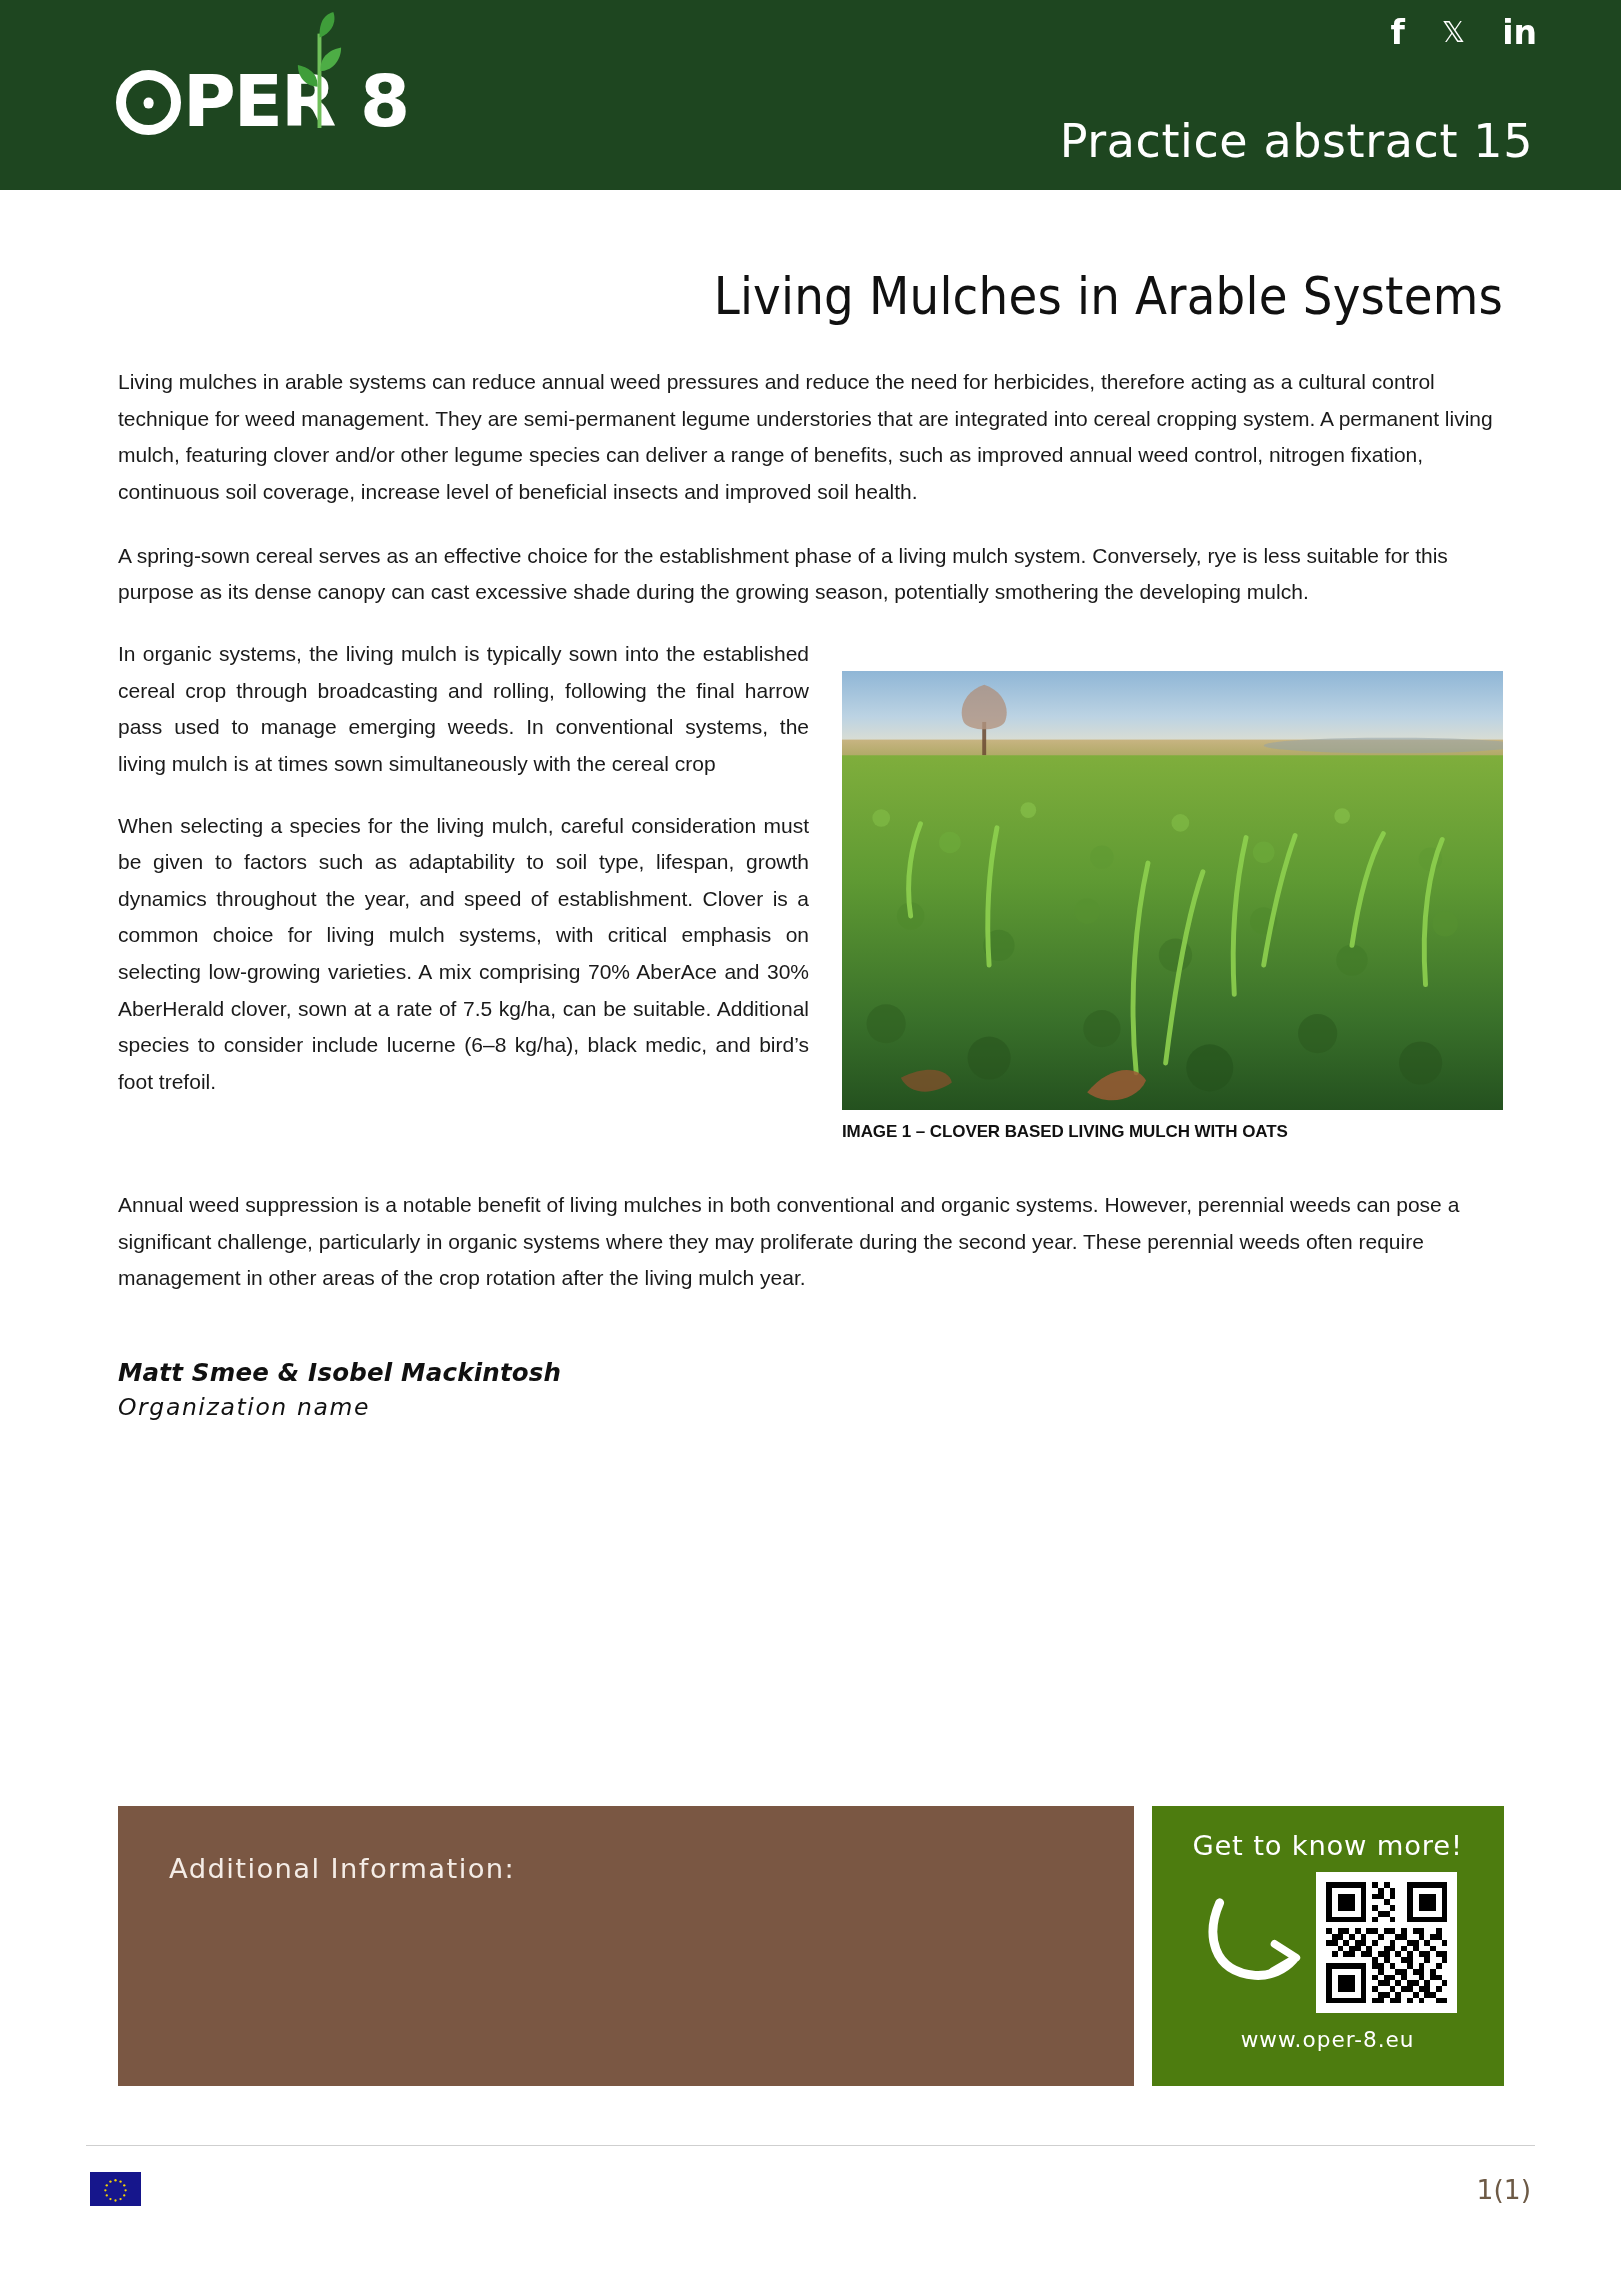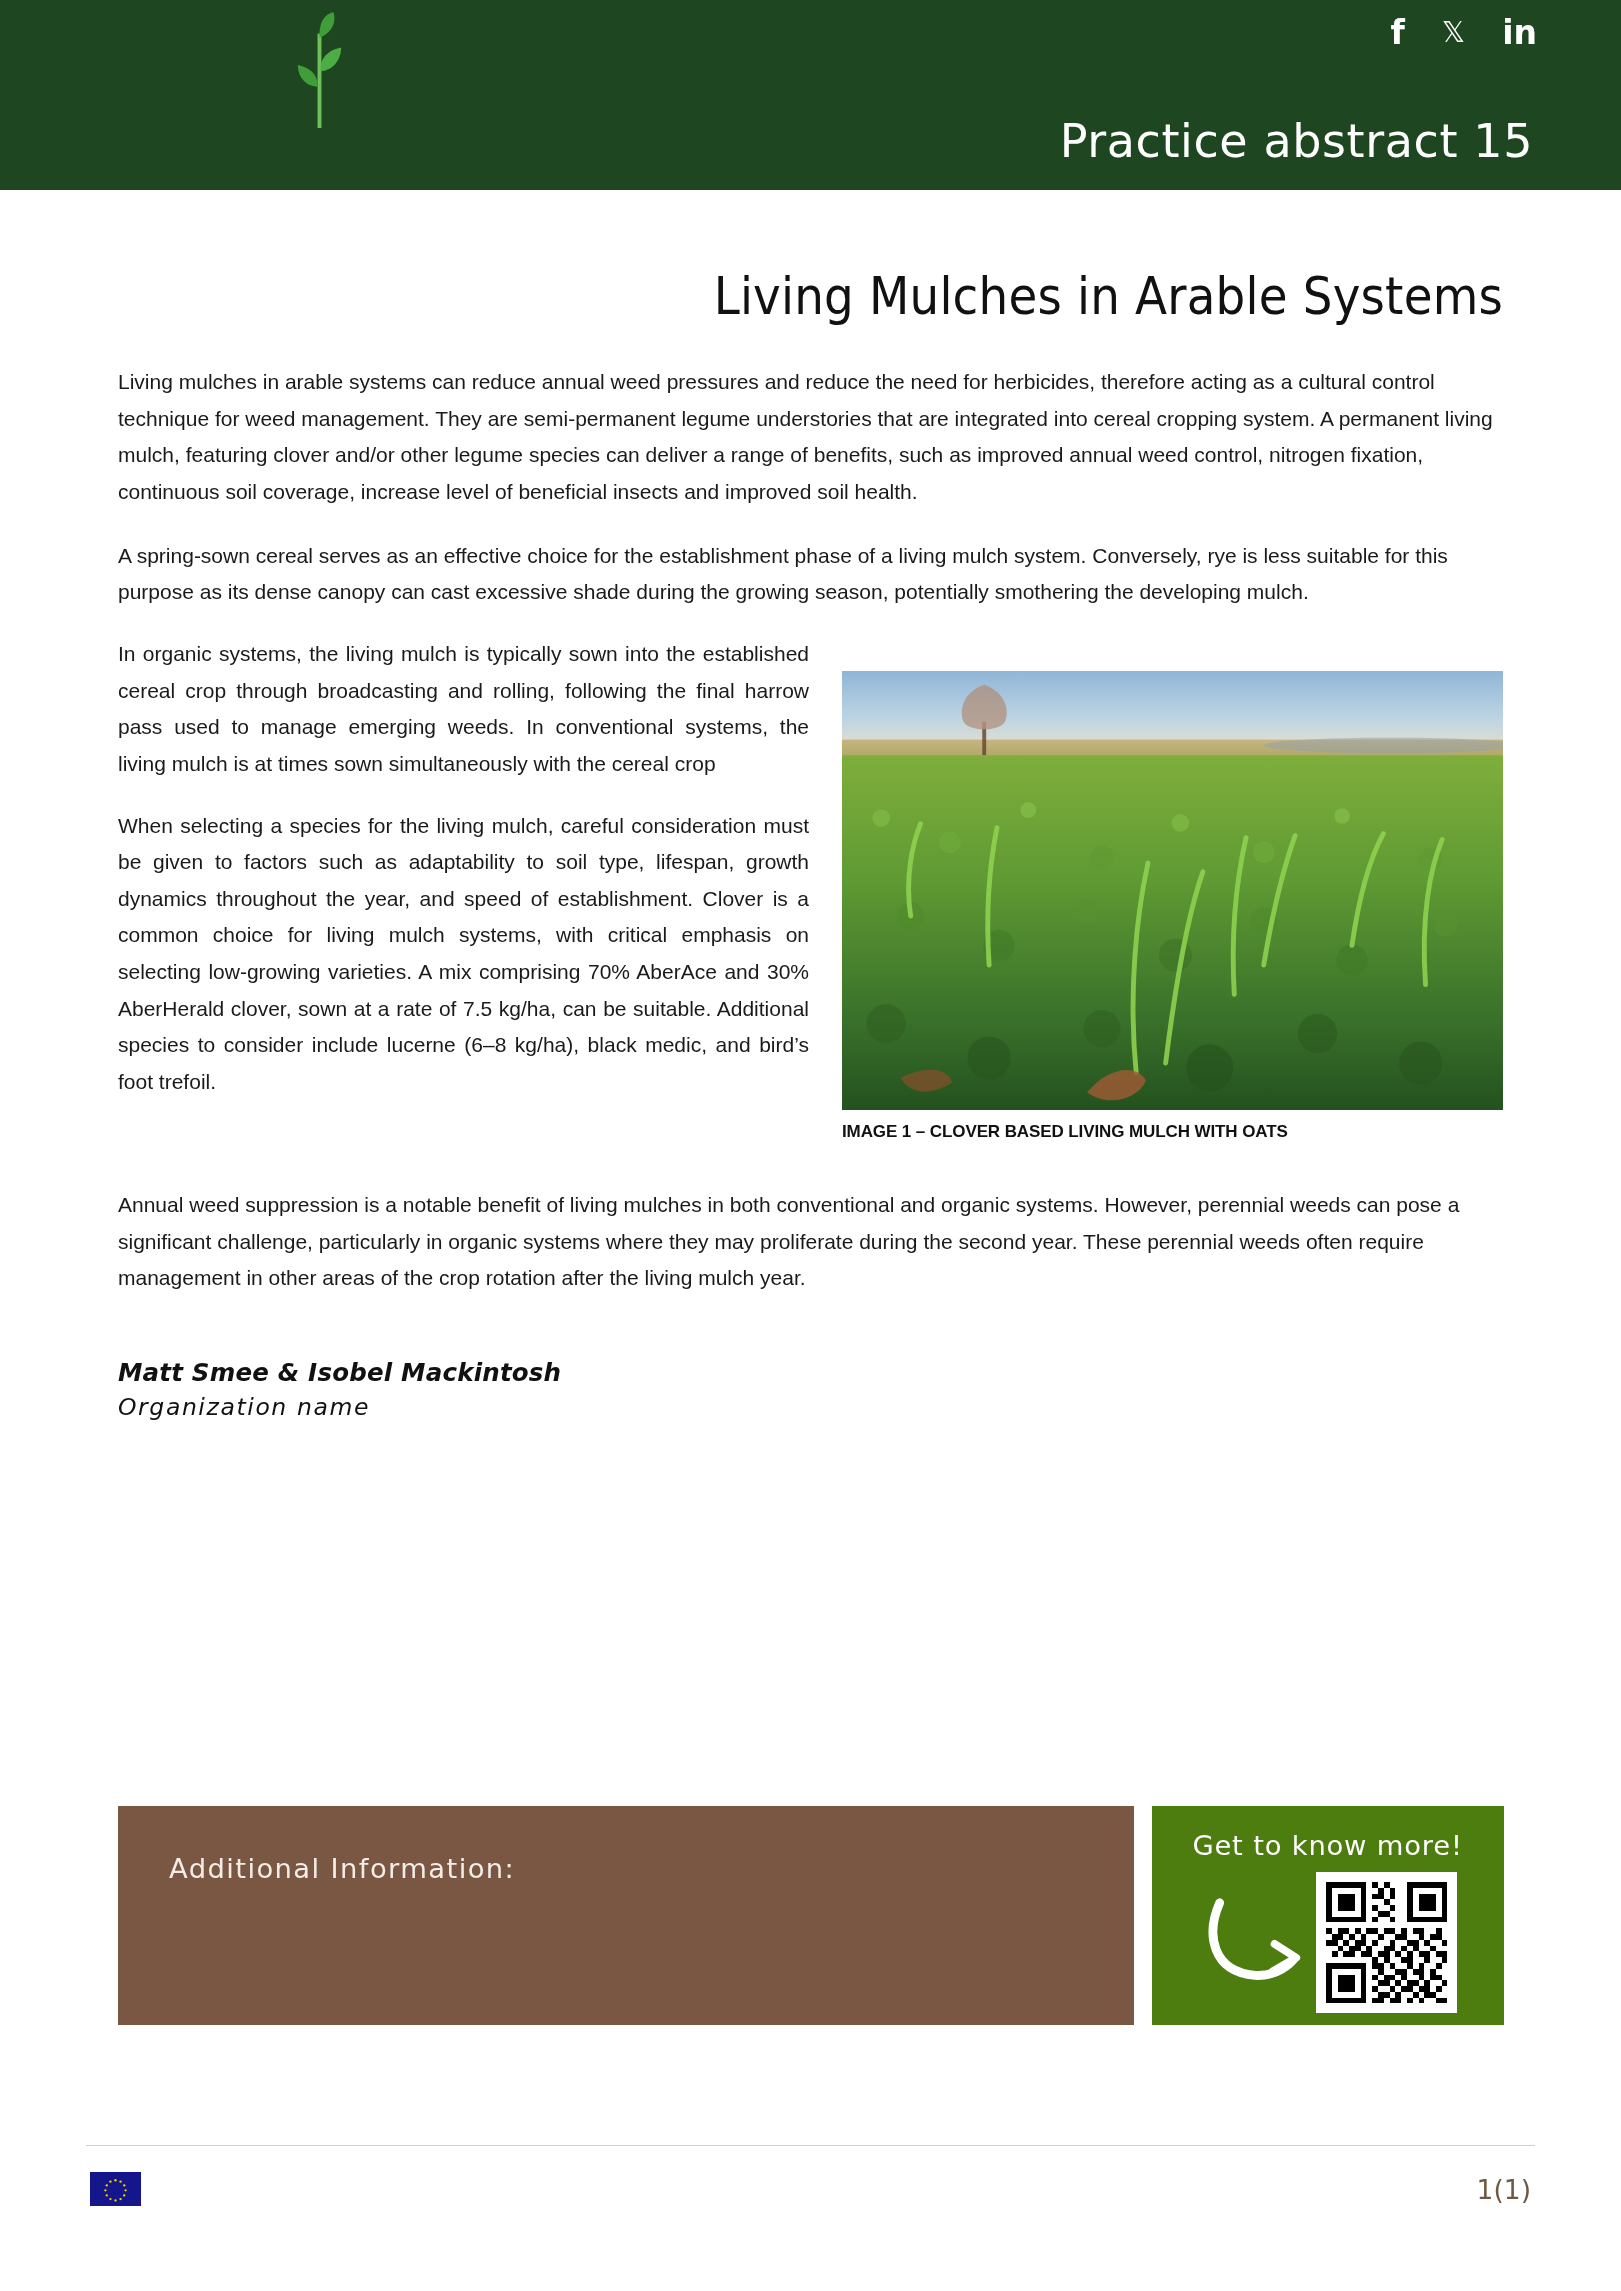--- a/index.html
+++ b/index.html
@@ -171,21 +171,21 @@
     letter-spacing: 1.6px;
     margin-top: 5.9px;
   }
 
   
   .boxes {
     position: absolute;
     left: 118px;
     top: 1806px;
     width: 1386px;
-    height: 219px;
+    height: 280px;
     display: flex;
     gap: 17.6px;
   }
   .box-brown {
     width: 1016px;
     background: #7a5743;
     box-sizing: border-box;
     padding: 47px 0 0 51px;
   }
   .box-brown-label {
@@ -276,20 +276,27 @@
     font-family: "DejaVu Sans", sans-serif;
     font-size: 26.5px;
     color: #6d5a46;
   }
 </style>
 </head>
 <body>
 
 <div class="header">
 
+  <div class="logo-wrap">
+    <div class="logo-text">
+      <span class="logo-o"></span>
+        <span class="logo-per">PER</span>
+        <span class="logo-eight">8</span>
+    </div>
+  </div>
 
   <svg class="sprout" viewBox="0 0 70 118">
     <path d="M36 118 L36 22" stroke="#6fbf5a" stroke-width="4" fill="none"></path>
     <path d="M36 24 C36 6, 44 2, 50 0 C54 10, 48 22, 36 26 Z" fill="#3f9e3a"></path>
     <path d="M37 58 C37 44, 48 38, 58 36 C58 50, 48 60, 37 60 Z" fill="#4dad45"></path>
     <path d="M34 74 C34 62, 24 56, 14 54 C14 68, 24 76, 34 76 Z" fill="#3f9e3a"></path>
   </svg>
 
   <div class="social">
     <span class="social-icon">f</span>

